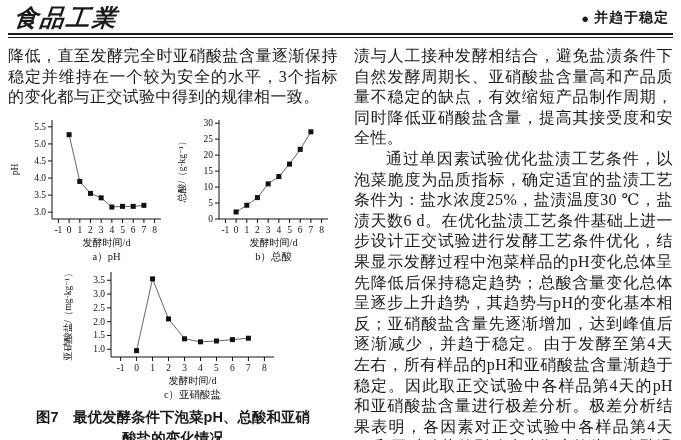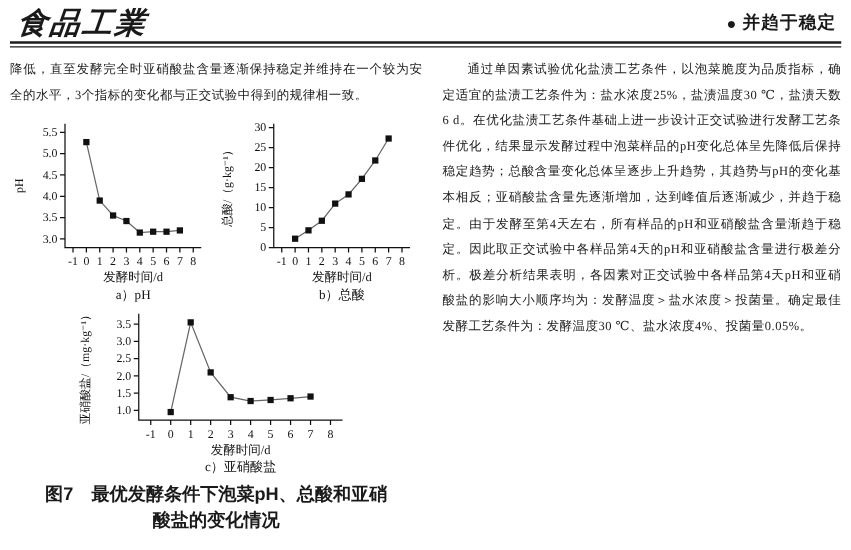--- a/index.html
+++ b/index.html
@@ -20,21 +20,21 @@
     display:flex;align-items:center;gap:4px;
   }
   .bullet{font-size:13px;line-height:1;}
   .rule{height:2px;border-top:2px solid #1c1c1c;border-bottom:1px solid #1c1c1c;margin-top:0;}
   
   .columns{display:flex;gap:16px;margin-top:8px;}
   .col{box-sizing:border-box;}
   .col.left{width:330px;flex:0 0 330px;}
   .col.right{flex:1;min-width:0;}
   p.body-text{
-    margin:0 0 0 0;font-size:10px;line-height:20.6px;text-align:justify;
+    margin:0 0 0 0;font-size:16px;line-height:20.6px;text-align:justify;
     letter-spacing:0.4px;
   }
   p.body-text.indent{text-indent:2em;}
   
   .charts-row{display:flex;justify-content:space-between;margin-top:6px;}
   .chart-c-wrap{display:flex;justify-content:center;margin-top:2px;}
   svg text{font-family:"Liberation Serif","DejaVu Serif",serif;fill:#111;}
   .fig-caption{
     margin:5px auto 0 auto;width:280px;text-align:center;font-weight:bold;
     font-size:14.5px;line-height:21px;
@@ -206,18 +206,19 @@
             <text x="0" y="0" text-anchor="middle" font-size="9.5" transform="translate(10 48.5) rotate(-90)">亚硝酸盐/（mg·kg⁻¹）</text>
             <text x="131.5" y="118" text-anchor="middle" font-size="10">发酵时间/d</text>
             <text x="131.5" y="132" text-anchor="middle" font-size="10.5">c）亚硝酸盐</text>
           </svg>
       </div>
 
       <p class="fig-caption">图7　最优发酵条件下泡菜pH、总酸和亚硝酸盐的变化情况</p>
     </div>
 
     <div class="col right">
+      <p class="body-text">渍与人工接种发酵相结合，避免盐渍条件下自然发酵周期长、亚硝酸盐含量高和产品质量不稳定的缺点，有效缩短产品制作周期，同时降低亚硝酸盐含量，提高其接受度和安全性。</p>
       <p class="body-text indent">通过单因素试验优化盐渍工艺条件，以泡菜脆度为品质指标，确定适宜的盐渍工艺条件为：盐水浓度25%，盐渍温度30 ℃，盐渍天数6 d。在优化盐渍工艺条件基础上进一步设计正交试验进行发酵工艺条件优化，结果显示发酵过程中泡菜样品的pH变化总体呈先降低后保持稳定趋势；总酸含量变化总体呈逐步上升趋势，其趋势与pH的变化基本相反；亚硝酸盐含量先逐渐增加，达到峰值后逐渐减少，并趋于稳定。由于发酵至第4天左右，所有样品的pH和亚硝酸盐含量渐趋于稳定。因此取正交试验中各样品第4天的pH和亚硝酸盐含量进行极差分析。极差分析结果表明，各因素对正交试验中各样品第4天pH和亚硝酸盐的影响大小顺序均为：发酵温度＞盐水浓度＞投菌量。确定最佳发酵工艺条件为：发酵温度30 ℃、盐水浓度4%、投菌量0.05%。</p>
 
     </div>
 
   </div>
 </div>
 
 </body></html>

